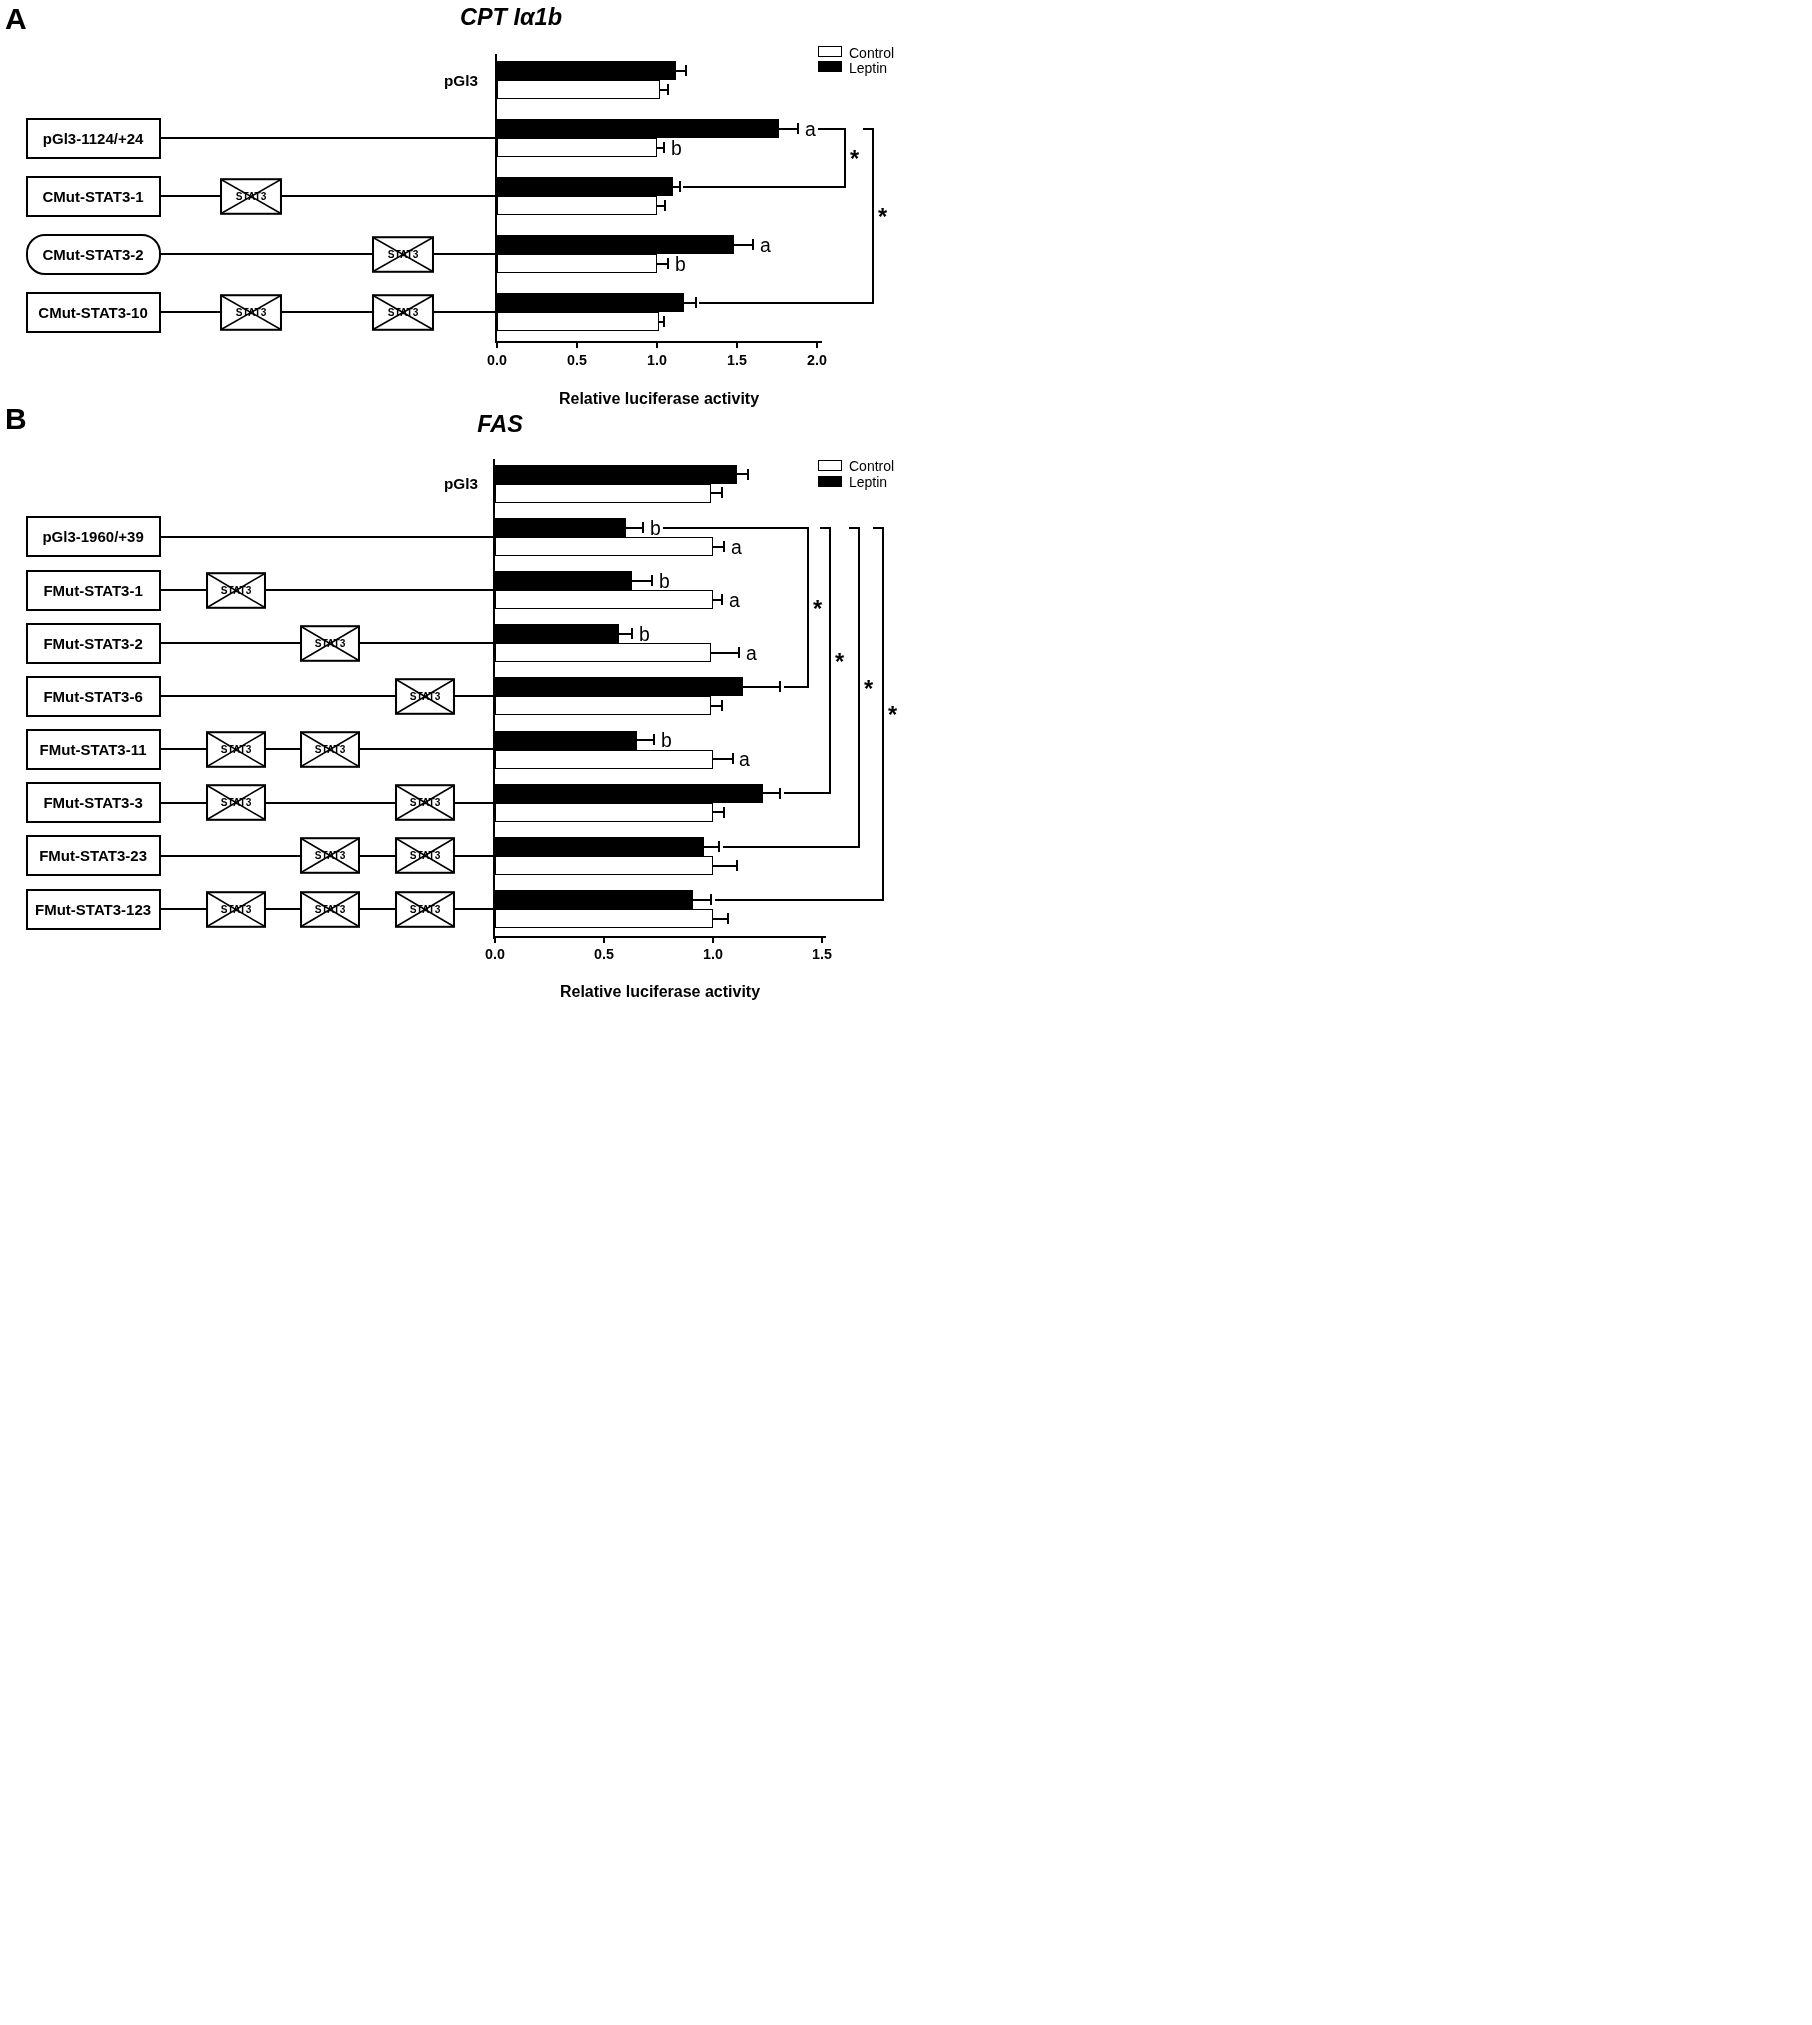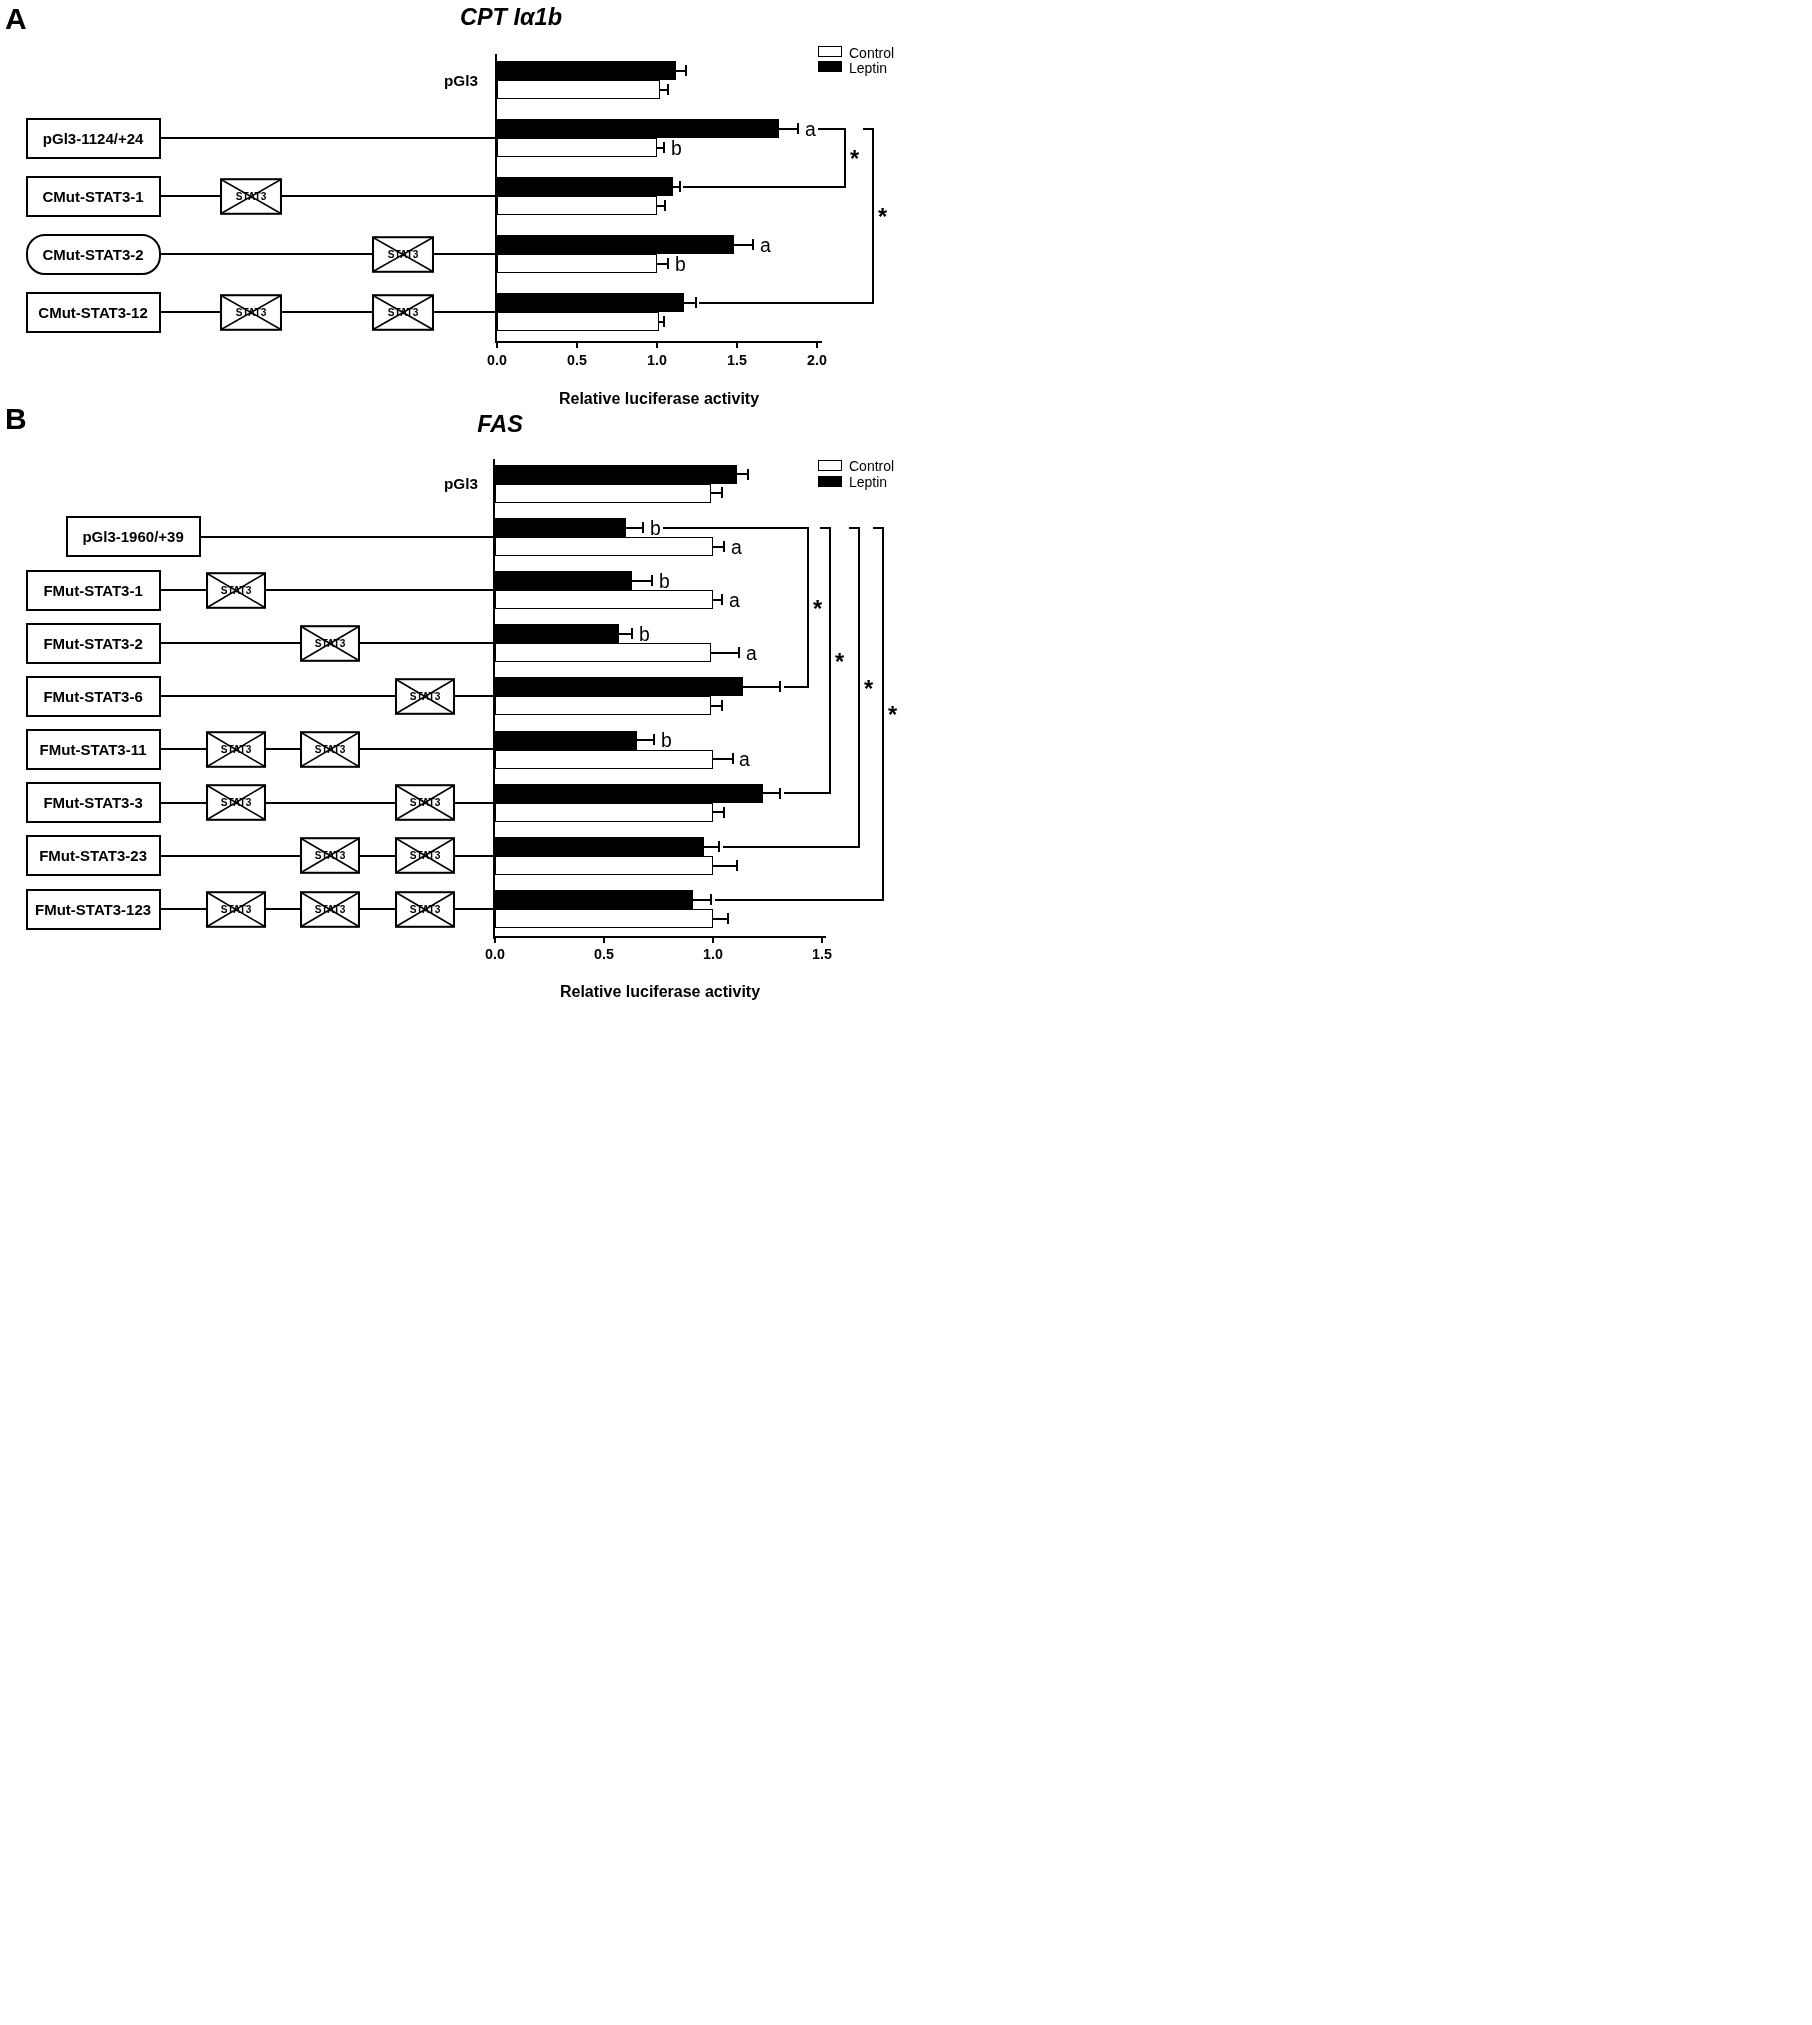--- a/index.html
+++ b/index.html
@@ -89,21 +89,21 @@
         </svg></div>
       <div class="abs bar-black" style="left: 497px; top: 235px; width: 237px; height: 19.4px;"></div>
       <div class="abs ink" style="left: 734px; top: 244px; width: 19px; height: 1.5px;"></div>
       <div class="abs ink" style="left: 752px; top: 239px; width: 1.5px; height: 11.2px;"></div>
       <div class="abs letter" style="left: 760px; top: 236px;">a</div>
       <div class="abs bar-white" style="left: 497px; top: 254px; width: 160px; height: 19.4px;"></div>
       <div class="abs ink" style="left: 657px; top: 263px; width: 11.2px; height: 1.5px;"></div>
       <div class="abs ink" style="left: 667px; top: 258px; width: 1.5px; height: 11.2px;"></div>
       <div class="abs letter" style="left: 675px; top: 255px;">b</div>
       <div class="abs ink" style="left: 159px; top: 311px; width: 338px; height: 2px;"></div>
-      <div class="abs row-label-box" style="left: 25.6px; top: 292px; width: 135px; height: 41px;">CMut-STAT3-12</div>
+      <div class="abs row-label-box" style="left: 25.6px; top: 292px; width: 135px; height: 41px;">CMut-STAT3-10</div>
       <div class="abs " style="left: 220px; top: 294px; width: 62px; height: 37px;"><svg width="62" height="37" xmlns="http://www.w3.org/2000/svg" viewBox="0 0 122 72">
           <rect x="2" y="2" width="118" height="68" fill="#ffffff" stroke="#000000" stroke-width="4"></rect>
           <text x="61" y="43" text-anchor="middle" font-family="Liberation Sans, sans-serif" font-size="20" font-weight="bold" fill="#000">STAT3</text>
           <line x1="3" y1="3" x2="119" y2="69" stroke="#000" stroke-width="3"></line>
           <line x1="119" y1="3" x2="3" y2="69" stroke="#000" stroke-width="3"></line>
         </svg></div>
       <div class="abs " style="left: 372px; top: 294px; width: 62px; height: 37px;"><svg width="62" height="37" xmlns="http://www.w3.org/2000/svg" viewBox="0 0 122 72">
           <rect x="2" y="2" width="118" height="68" fill="#ffffff" stroke="#000000" stroke-width="4"></rect>
           <text x="61" y="43" text-anchor="middle" font-family="Liberation Sans, sans-serif" font-size="20" font-weight="bold" fill="#000">STAT3</text>
           <line x1="3" y1="3" x2="119" y2="69" stroke="#000" stroke-width="3"></line>
@@ -140,21 +140,21 @@
       <div class="abs legend-swatch" style="left: 818px; top: 476px; width: 23.5px; height: 11.2px; background: rgb(0, 0, 0);"></div>
       <div class="abs legend-label" style="left: 849px; top: 475px;">Leptin</div>
       <div class="abs row-label-plain" style="left: 325px; top: 476px; width: 153px;">pGl3</div>
       <div class="abs bar-black" style="left: 495px; top: 465px; width: 242px; height: 19px;"></div>
       <div class="abs ink" style="left: 737px; top: 473px; width: 11px; height: 1.5px;"></div>
       <div class="abs ink" style="left: 747px; top: 469px; width: 1.5px; height: 11.2px;"></div>
       <div class="abs bar-white" style="left: 495px; top: 484px; width: 216px; height: 19px;"></div>
       <div class="abs ink" style="left: 711px; top: 492px; width: 11px; height: 1.5px;"></div>
       <div class="abs ink" style="left: 721px; top: 487px; width: 1.5px; height: 11.2px;"></div>
       <div class="abs ink" style="left: 159px; top: 536px; width: 336px; height: 2px;"></div>
-      <div class="abs row-label-box" style="left: 25.6px; top: 516px; width: 135px; height: 41px; margin-left: 40px;">pGl3-1960/+39</div>
+      <div class="abs row-label-box" style="left: 25.6px; top: 516px; width: 135px; height: 41px;">pGl3-1960/+39</div>
       <div class="abs bar-black" style="left: 495px; top: 518px; width: 131px; height: 19px;"></div>
       <div class="abs ink" style="left: 626px; top: 527px; width: 17.4px; height: 1.5px;"></div>
       <div class="abs ink" style="left: 642px; top: 522px; width: 1.5px; height: 11.2px;"></div>
       <div class="abs letter" style="left: 650px; top: 519px;">b</div>
       <div class="abs bar-white" style="left: 495px; top: 537px; width: 218px; height: 19px;"></div>
       <div class="abs ink" style="left: 713px; top: 546px; width: 11px; height: 1.5px;"></div>
       <div class="abs ink" style="left: 723px; top: 541px; width: 1.5px; height: 11.2px;"></div>
       <div class="abs letter" style="left: 731px; top: 538px;">a</div>
       <div class="abs ink" style="left: 159px; top: 589px; width: 336px; height: 2px;"></div>
       <div class="abs row-label-box" style="left: 25.6px; top: 570px; width: 135px; height: 41px;">FMut-STAT3-1</div>

